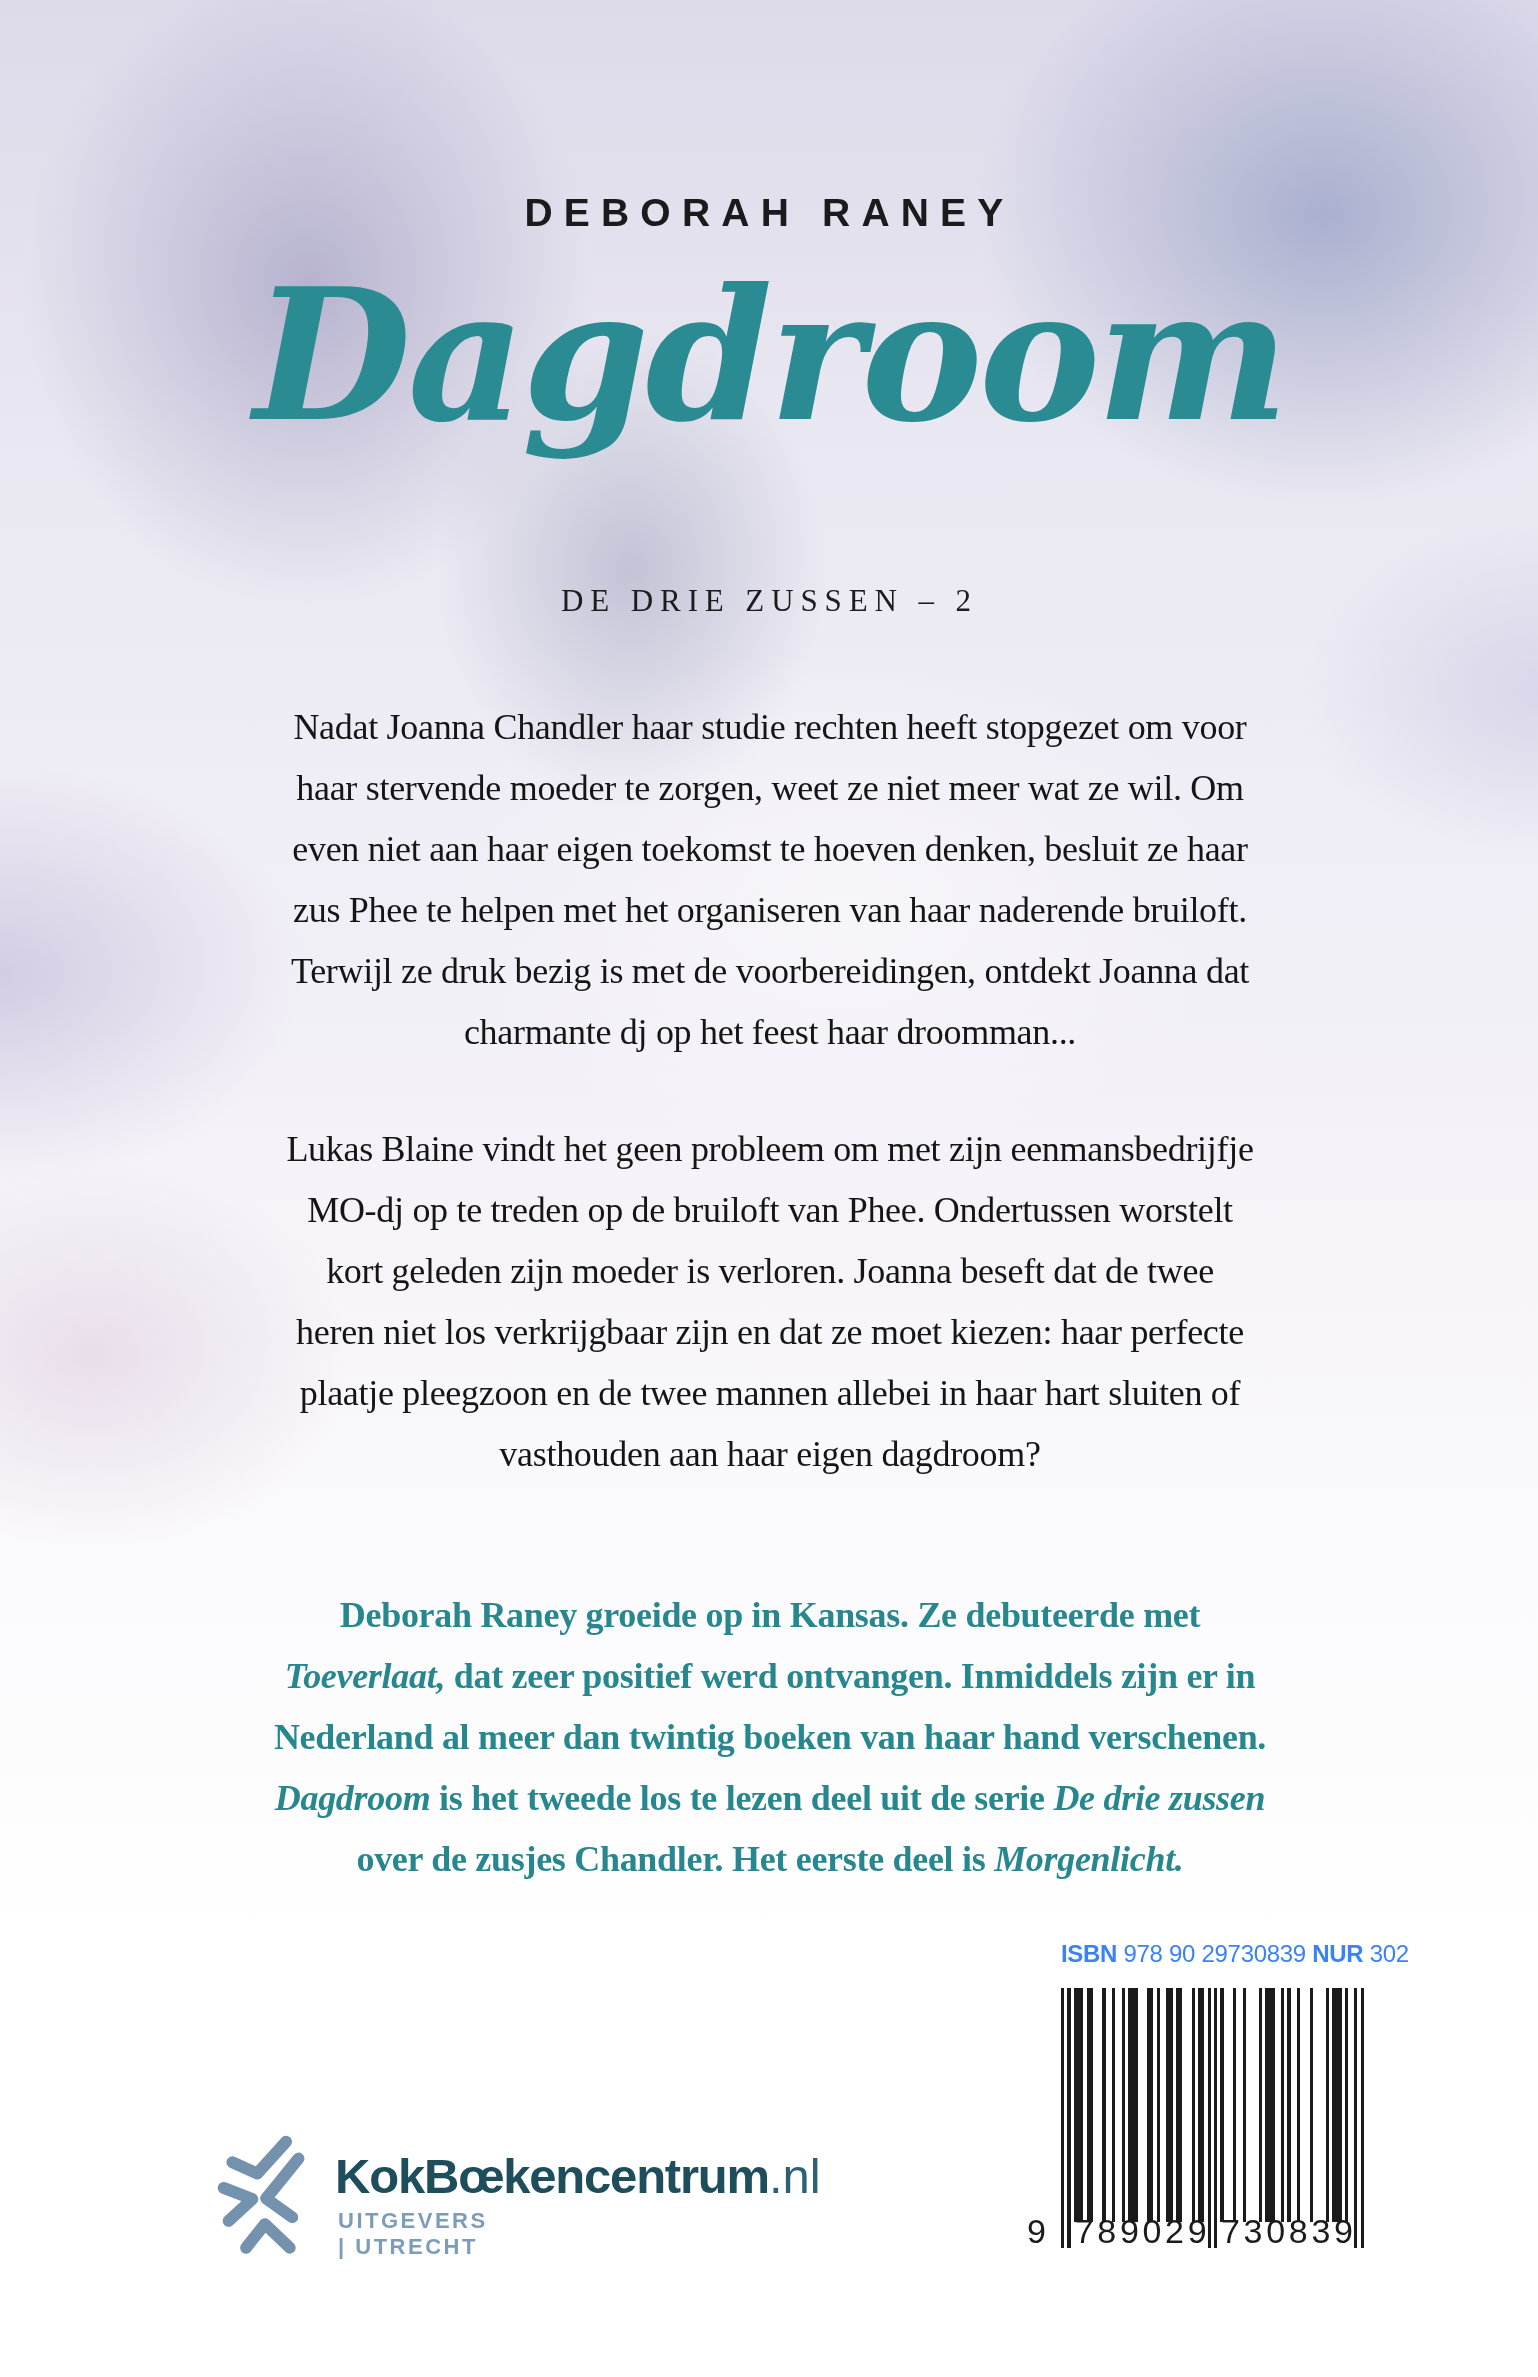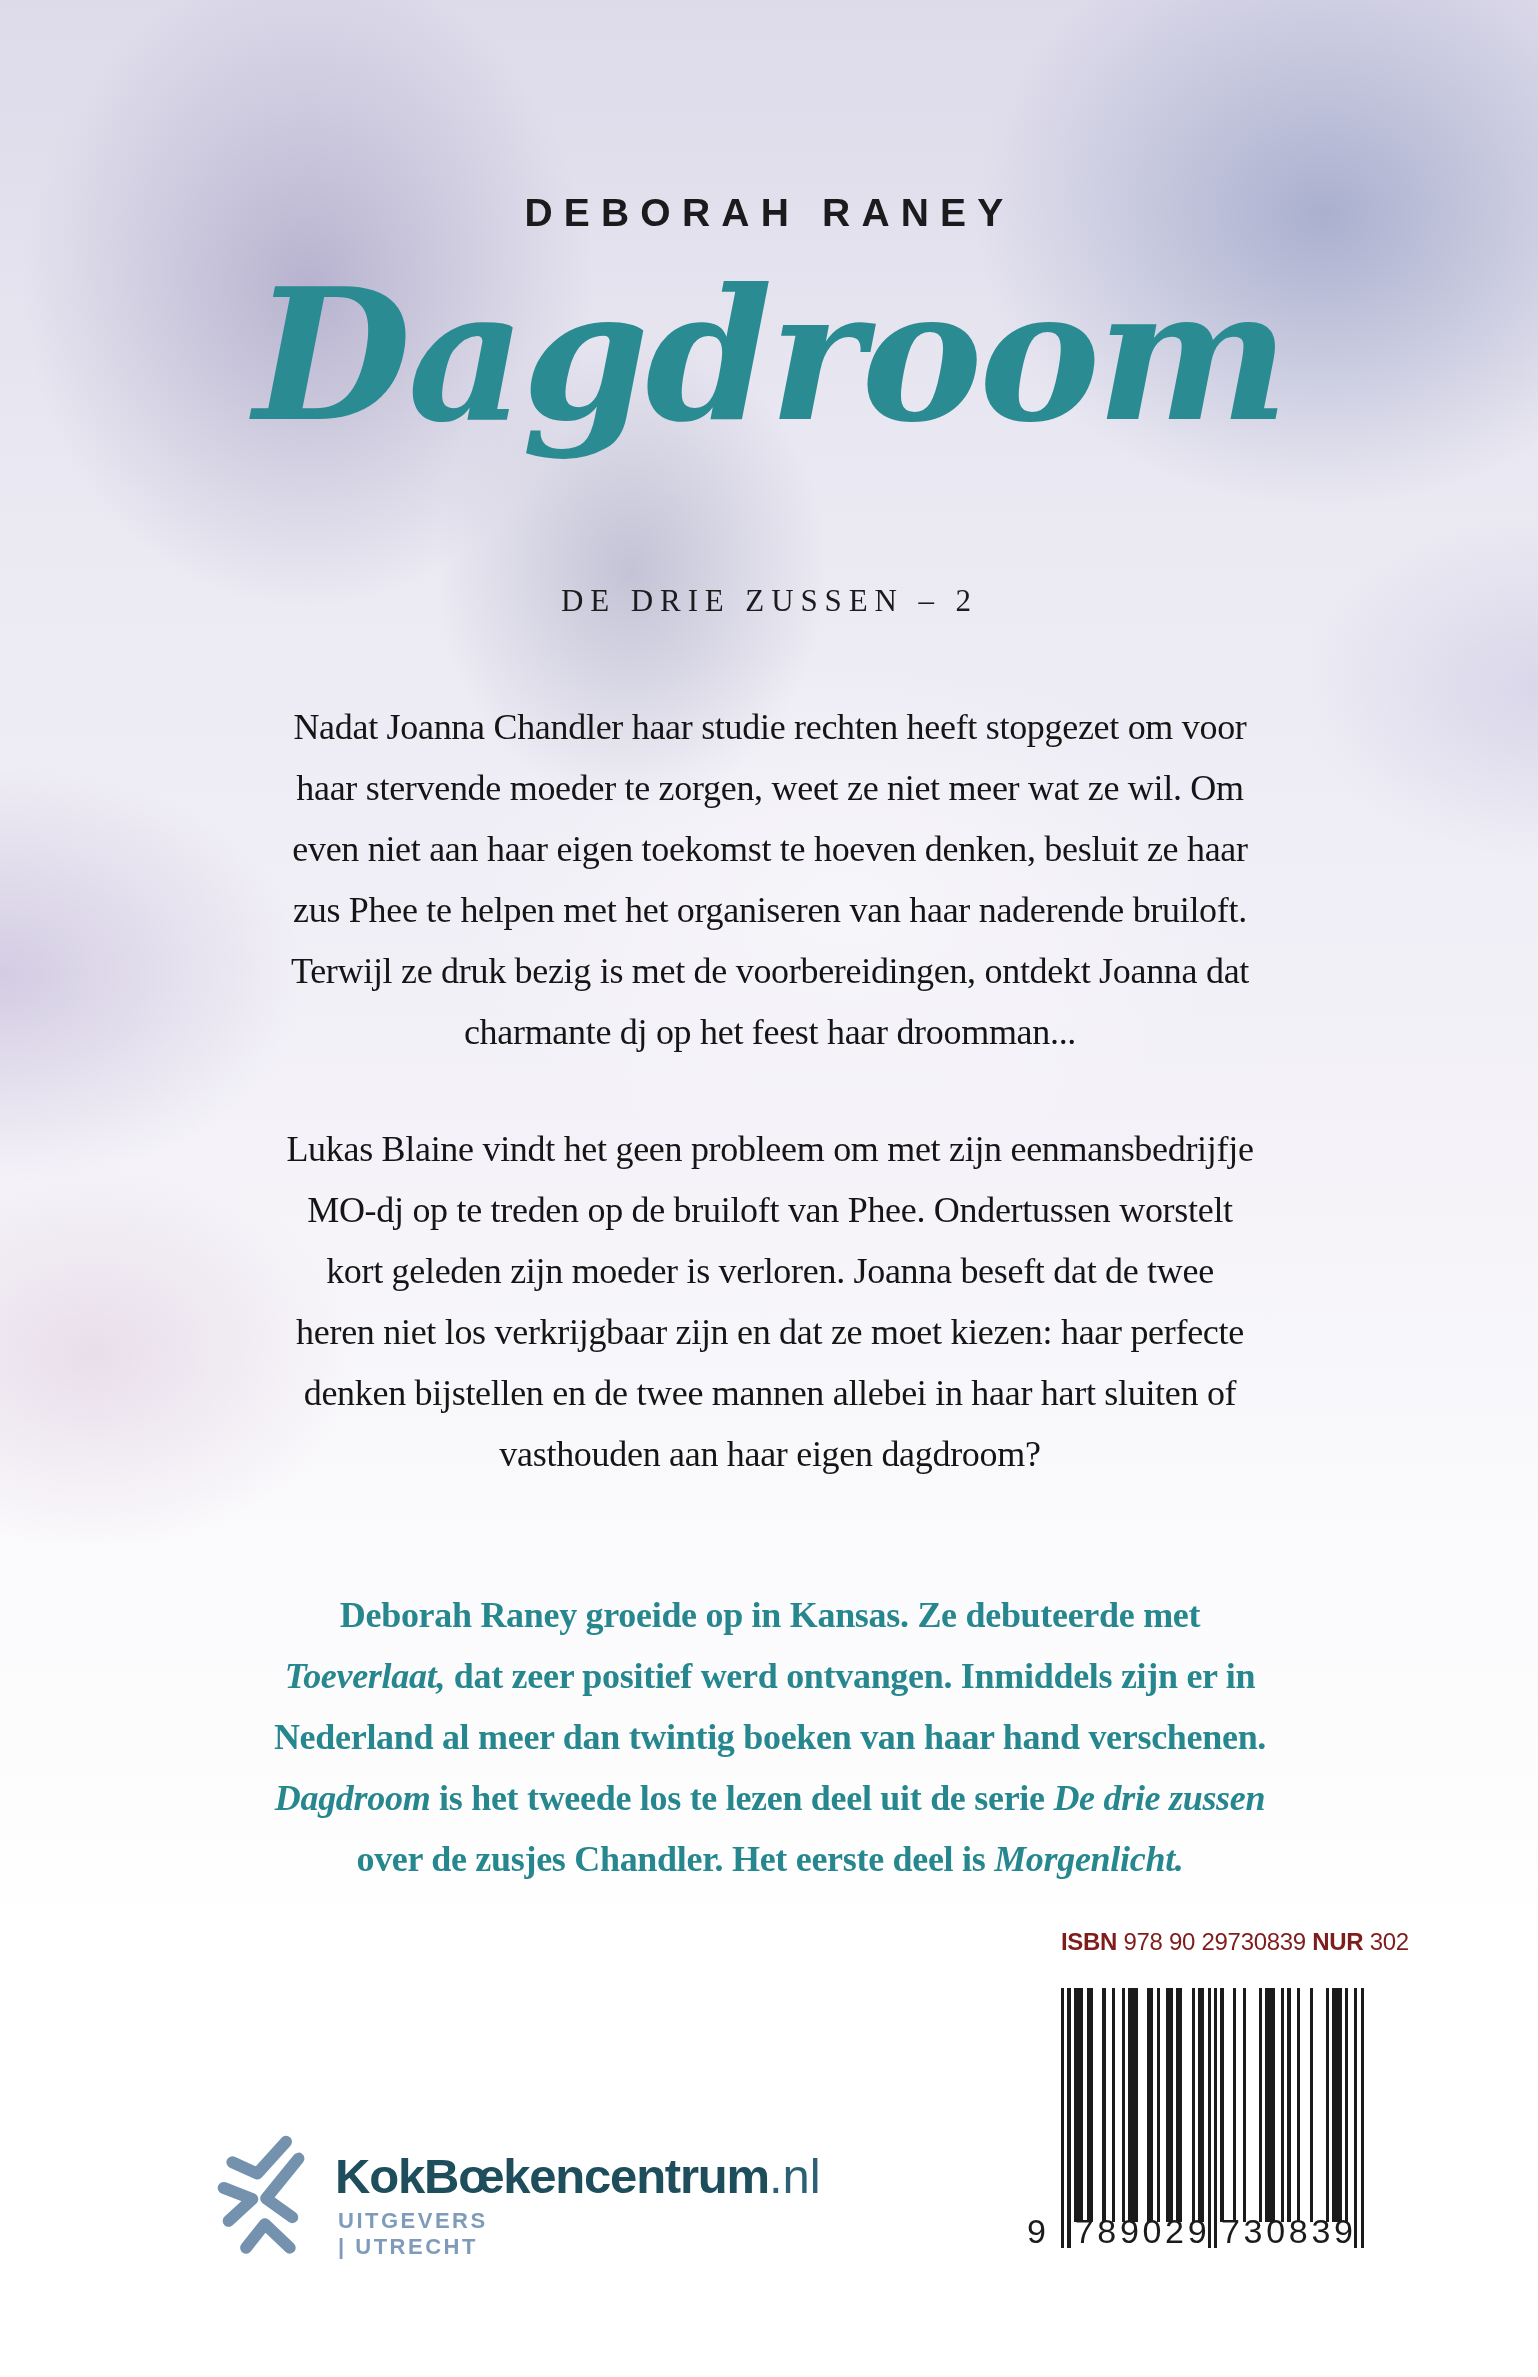--- a/index.html
+++ b/index.html
@@ -46,23 +46,23 @@
   .text-block .tline{display:block;white-space:nowrap;line-height:61px;font-size:36px;letter-spacing:-0.3px;}
   .para1{top:697px;}
   .para2{top:1119px;}
   .bio{top:1585px;color:#27878e;font-weight:bold;}
   .bio .tline{font-size:36px;}
   .isbn-panel{
     position:absolute;left:1019px;top:1924px;width:375px;height:353px;
     background:#ffffff;
   }
   .isbn-line{
-    position:absolute;left:42px;top:3px;white-space:nowrap;
-    font-family:"Liberation Sans", sans-serif;
-    font-size:24px;letter-spacing:-0.3px;color:#7f1d1d;
+    position:absolute;left:42px;top:15px;white-space:nowrap;
+    font-family:"Liberation Sans", sans-serif;
+    font-size:24px;letter-spacing:-0.3px;color:#3b82f6;
   }
   .isbn-line .tline{display:inline;line-height:29px;}
   .isbn-line span{font-weight:normal;}
   .barcode{
     position:absolute;left:42px;top:64px;width:301px;height:260px;
     display:flex;align-items:flex-start;
   }
   .barcode .mod{width:3.2px;flex:0 0 3.2px;}
   .bc-digits span{
     position:absolute;
@@ -106,21 +106,21 @@
       <div class="tline"><span>zus Phee te helpen met het organiseren van haar naderende bruiloft.</span></div>
       <div class="tline"><span>Terwijl ze druk bezig is met de voorbereidingen, ontdekt Joanna dat</span></div>
       <div class="tline"><span>charmante dj op het feest haar droomman...</span></div>
     </div>
 
   <div class="text-block para2">
       <div class="tline"><span>Lukas Blaine vindt het geen probleem om met zijn eenmansbedrijfje</span></div>
       <div class="tline"><span>MO-dj op te treden op de bruiloft van Phee. Ondertussen worstelt</span></div>
       <div class="tline"><span>kort geleden zijn moeder is verloren. Joanna beseft dat de twee</span></div>
       <div class="tline"><span>heren niet los verkrijgbaar zijn en dat ze moet kiezen: haar perfecte</span></div>
-      <div class="tline"><span>denken bijstellen en de twee mannen allebei in haar hart sluiten of</span></div>
+      <div class="tline"><span>plaatje pleegzoon en de twee mannen allebei in haar hart sluiten of</span></div>
       <div class="tline"><span>vasthouden aan haar eigen dagdroom?</span></div>
     </div>
 
   <div class="text-block bio">
       <div class="tline"><span>Deborah Raney groeide op in Kansas. Ze debuteerde met</span></div>
       <div class="tline"><span style="font-style: italic;">Toeverlaat,</span><span> dat zeer positief werd ontvangen. Inmiddels zijn er in</span></div>
       <div class="tline"><span>Nederland al meer dan twintig boeken van haar hand verschenen.</span></div>
       <div class="tline"><span style="font-style: italic;">Dagdroom</span><span> is het tweede los te lezen deel uit de serie </span><span style="font-style: italic;">De drie zussen</span></div>
       <div class="tline"><span>over de zusjes Chandler. Het eerste deel is </span><span style="font-style: italic;">Morgenlicht.</span></div>
     </div>

